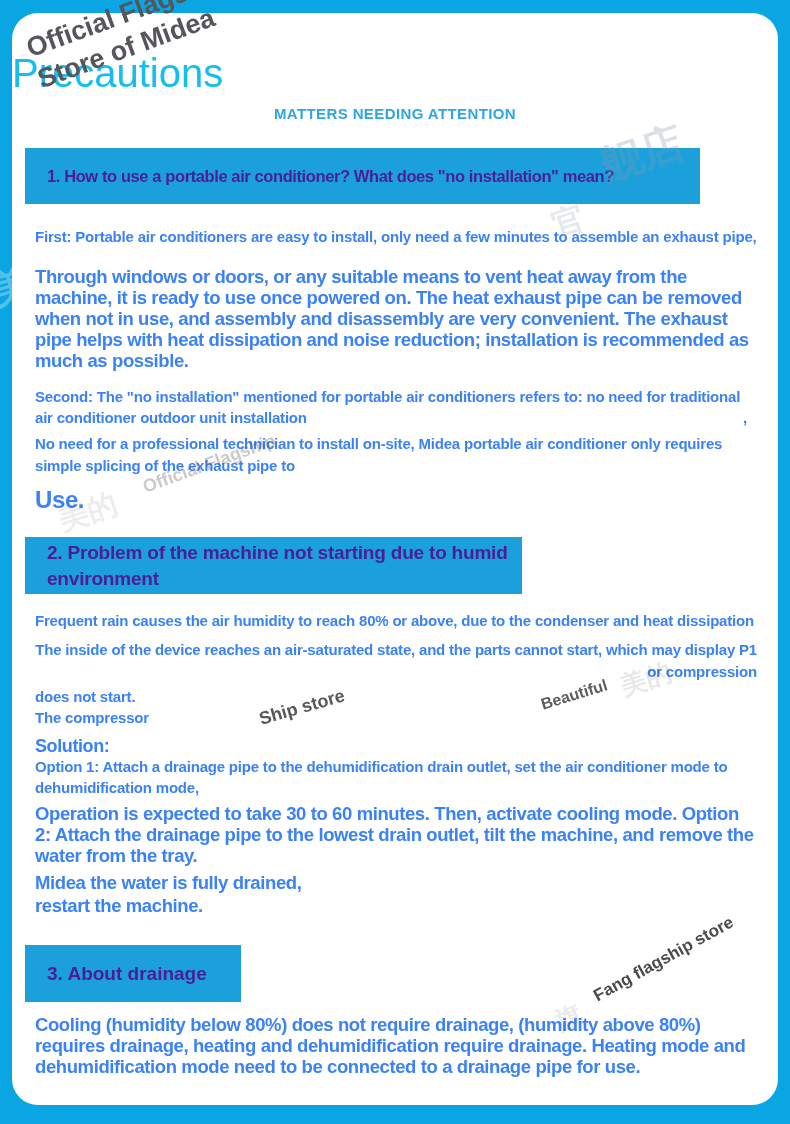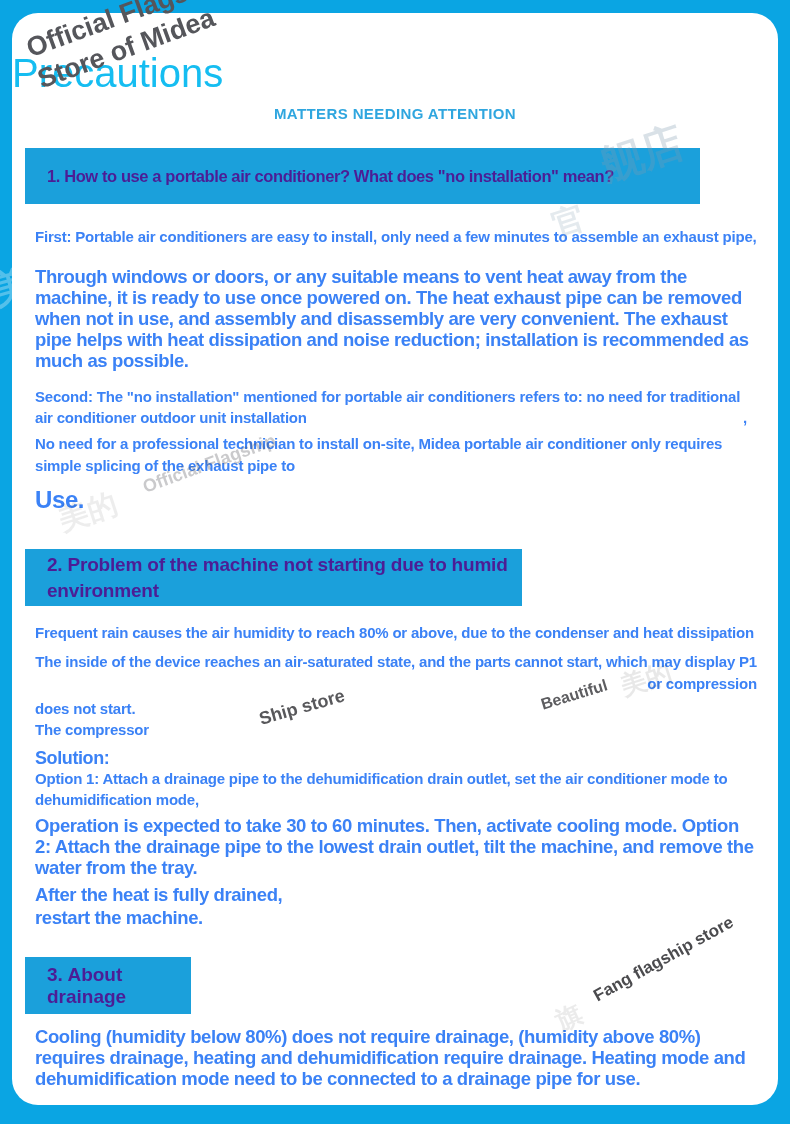--- a/index.html
+++ b/index.html
@@ -35,22 +35,22 @@
   }
   .sec-head {
     background:#1ba0db;
     color:#4c1d95;
     font-weight:bold;
     margin-left:13px;
     display:flex; align-items:center;
     padding-left:22px;
   }
   .head1 { width:675px; height:56px; margin-top:26px; font-size:16.5px; letter-spacing:-0.4px; white-space:nowrap; }
-  .head2 { width:497px; height:57px; margin-top:36px; font-size:19px; line-height:26px; letter-spacing:-0.2px; }
-  .head3 { width:166px; height:57px; margin-top:28px; font-size:19px; }
+  .head2 { width:497px; height:57px; margin-top:24px; font-size:19px; line-height:26px; letter-spacing:-0.2px; }
+  .head3 { width:216px; height:57px; margin-top:28px; font-size:19px; }
   .para {
     margin-left:23px;
     width:722px;
     color:#3b82f6;
     font-weight:bold;
   }
   .small { font-size:15px; line-height:1.42; letter-spacing:-0.2px; }
   .big   { font-size:18.5px; line-height:1.13; letter-spacing:-0.4px; }
   .p-s1-1 { margin-top:22px; }
   .p-s1-2 { margin-top:20px; }
@@ -125,21 +125,21 @@
     <p class="para small p-s2-1">Frequent rain causes the air humidity to reach 80% or above, due to the condenser and heat dissipation</p>
     <p class="para small p-s2-2">The inside of the device reaches an air-saturated state, and the parts cannot start, which may display P1 or compression</p>
     <p class="para small p-s2-3">
       <span style="display:block">does not start.</span>
       <span style="display:block">The compressor</span>
     </p>
     <p class="para big p-solution">Solution:</p>
     <p class="para small p-s2-4">Option 1: Attach a drainage pipe to the dehumidification drain outlet, set the air conditioner mode to dehumidification mode,</p>
     <p class="para big p-s2-5">Operation is expected to take 30 to 60 minutes. Then, activate cooling mode. Option 2: Attach the drainage pipe to the lowest drain outlet, tilt the machine, and remove the water from the tray.</p>
     <p class="para big p-s2-6">
-      <span style="display:block">After the heat is fully drained,</span>
+      <span style="display:block">Midea the water is fully drained,</span>
       <span style="display:block">restart the machine.</span>
     </p>
 
     <div class="sec-head head3">
       <span>3. About drainage</span>
     </div>
 
     <p class="para big p-s3-1">Cooling (humidity below 80%) does not require drainage, (humidity above 80%) requires drainage, heating and dehumidification require drainage. Heating mode and dehumidification mode need to be connected to a drainage pipe for use.</p>
 
   </div>

